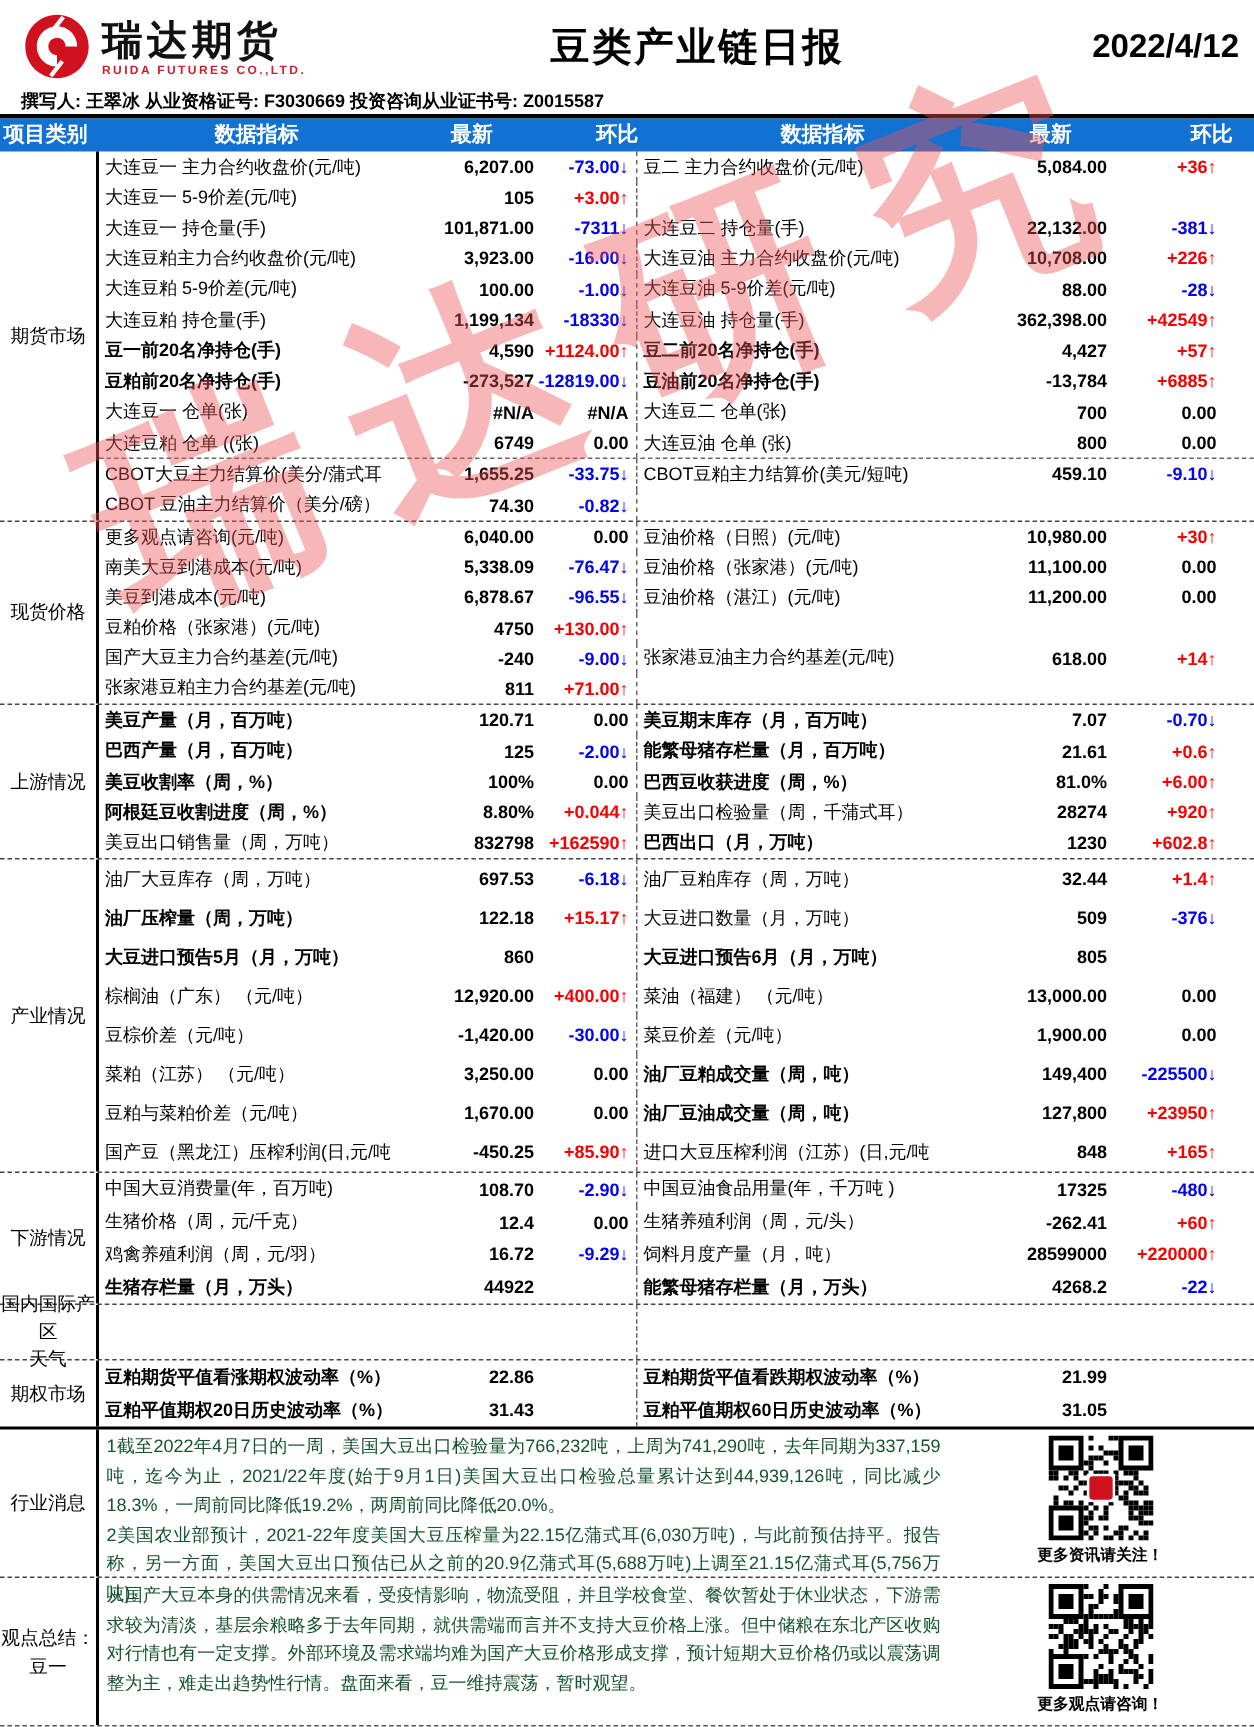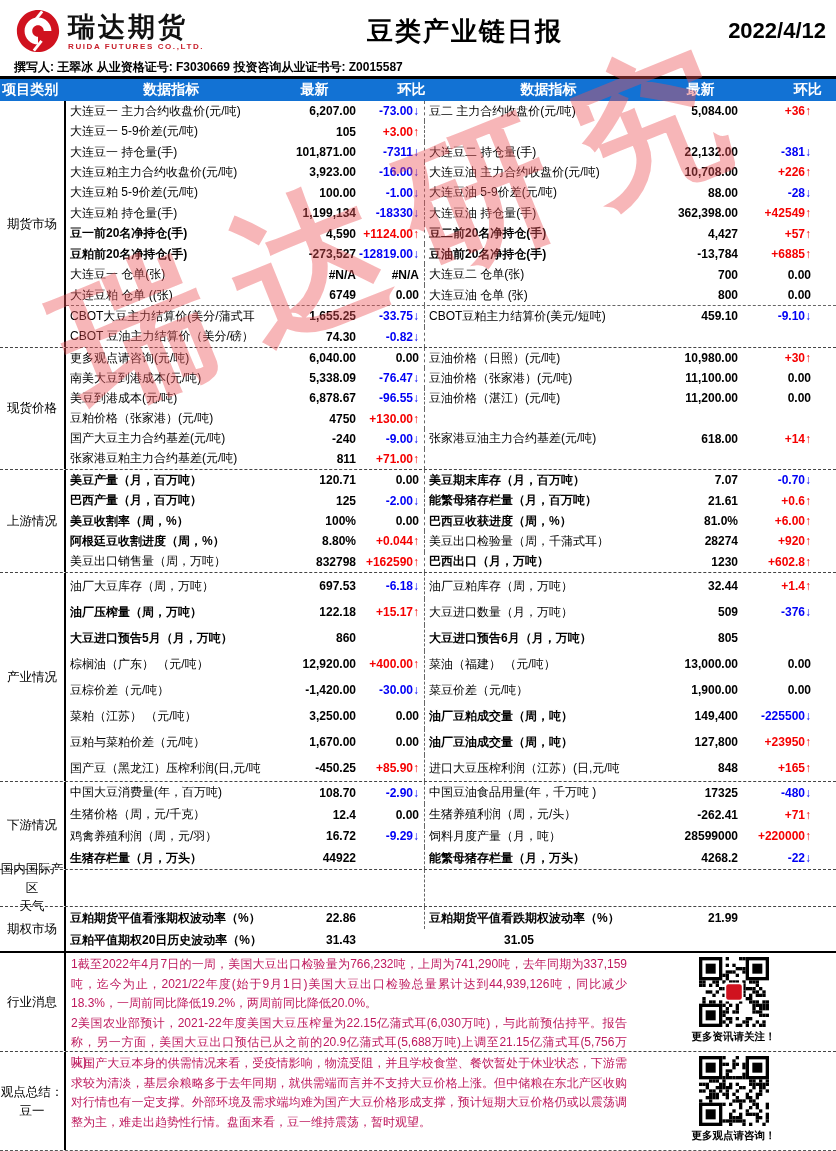--- a/index.html
+++ b/index.html
@@ -45,21 +45,21 @@
   .bold { font-weight:bold; }
   .up { color:#f50000; } .dn { color:#0000f5; }
 
   .sec-fut{height:246px;} .sec-spot{height:122px;} .sec-upst{height:103px;}
   .sec-ind{height:209px;} .sec-down{height:88px;} .sec-wx{height:37px;}
   .sec-opt{height:45px;} .sec-news{height:100px; border-top:2px solid #000;}
   .sec-sum{height:100px;}
 
   
   .txt-wrap { flex:1; display:flex; }
-  .txt-body { width:565px; font-size:12px; line-height:19.5px; padding:2px 4px 0 5px; color:#be185d; text-align:justify; }
+  .txt-body { width:565px; font-size:12px; line-height:19.5px; padding:2px 4px 0 5px; color:#14532d; text-align:justify; }
   .qr-col { flex:1; display:flex; flex-direction:column; align-items:center; padding-top:4px; }
   .qr-col svg { width:70px; height:70px; }
   .qr-cap { font-size:10.5px; font-weight:bold; margin-top:3px; }
 
   
   .wmark { position:absolute; left:30px; top:270px; width:860px; transform:rotate(-22deg);
            transform-origin:left top; font-size:150px; font-weight:bold; letter-spacing:34px;
            color:rgba(236,80,86,0.42); z-index:6; pointer-events:none; white-space:nowrap; }
 </style>
 </head>
@@ -374,21 +374,21 @@
             <span class="cell ri">中国豆油食品用量(年，千万吨 )</span>
             <span class="cell rv">17325</span>
             <span class="cell rc dn">-480↓</span>
           </div>
           <div class="row">
             <span class="cell li">生猪价格（周，元/千克）</span>
             <span class="cell lv">12.4</span>
             <span class="cell lc">0.00</span>
             <span class="cell ri">生猪养殖利润（周，元/头）</span>
             <span class="cell rv">-262.41</span>
-            <span class="cell rc up">+71↑</span>
+            <span class="cell rc up">+60↑</span>
           </div>
           <div class="row">
             <span class="cell li">鸡禽养殖利润（周，元/羽）</span>
             <span class="cell lv">16.72</span>
             <span class="cell lc dn">-9.29↓</span>
             <span class="cell ri">饲料月度产量（月，吨）</span>
             <span class="cell rv">28599000</span>
             <span class="cell rc up">+220000↑</span>
           </div>
           <div class="row">
@@ -423,20 +423,21 @@
             <span class="cell lv">22.86</span>
             <span class="cell lc"></span>
             <span class="cell ri bold">豆粕期货平值看跌期权波动率（%）</span>
             <span class="cell rv">21.99</span>
             <span class="cell rc"></span>
           </div>
           <div class="row">
             <span class="cell li bold">豆粕平值期权20日历史波动率（%）</span>
             <span class="cell lv">31.43</span>
             <span class="cell lc"></span>
+            <span class="cell ri bold">豆粕平值期权60日历史波动率（%）</span>
             <span class="cell rv">31.05</span>
             <span class="cell rc"></span>
           </div>
         </div>
       </div>
     </div>
 
   <div class="sec sec-news">
     <div class="sec-label">行业消息</div>
     <div class="txt-wrap">

